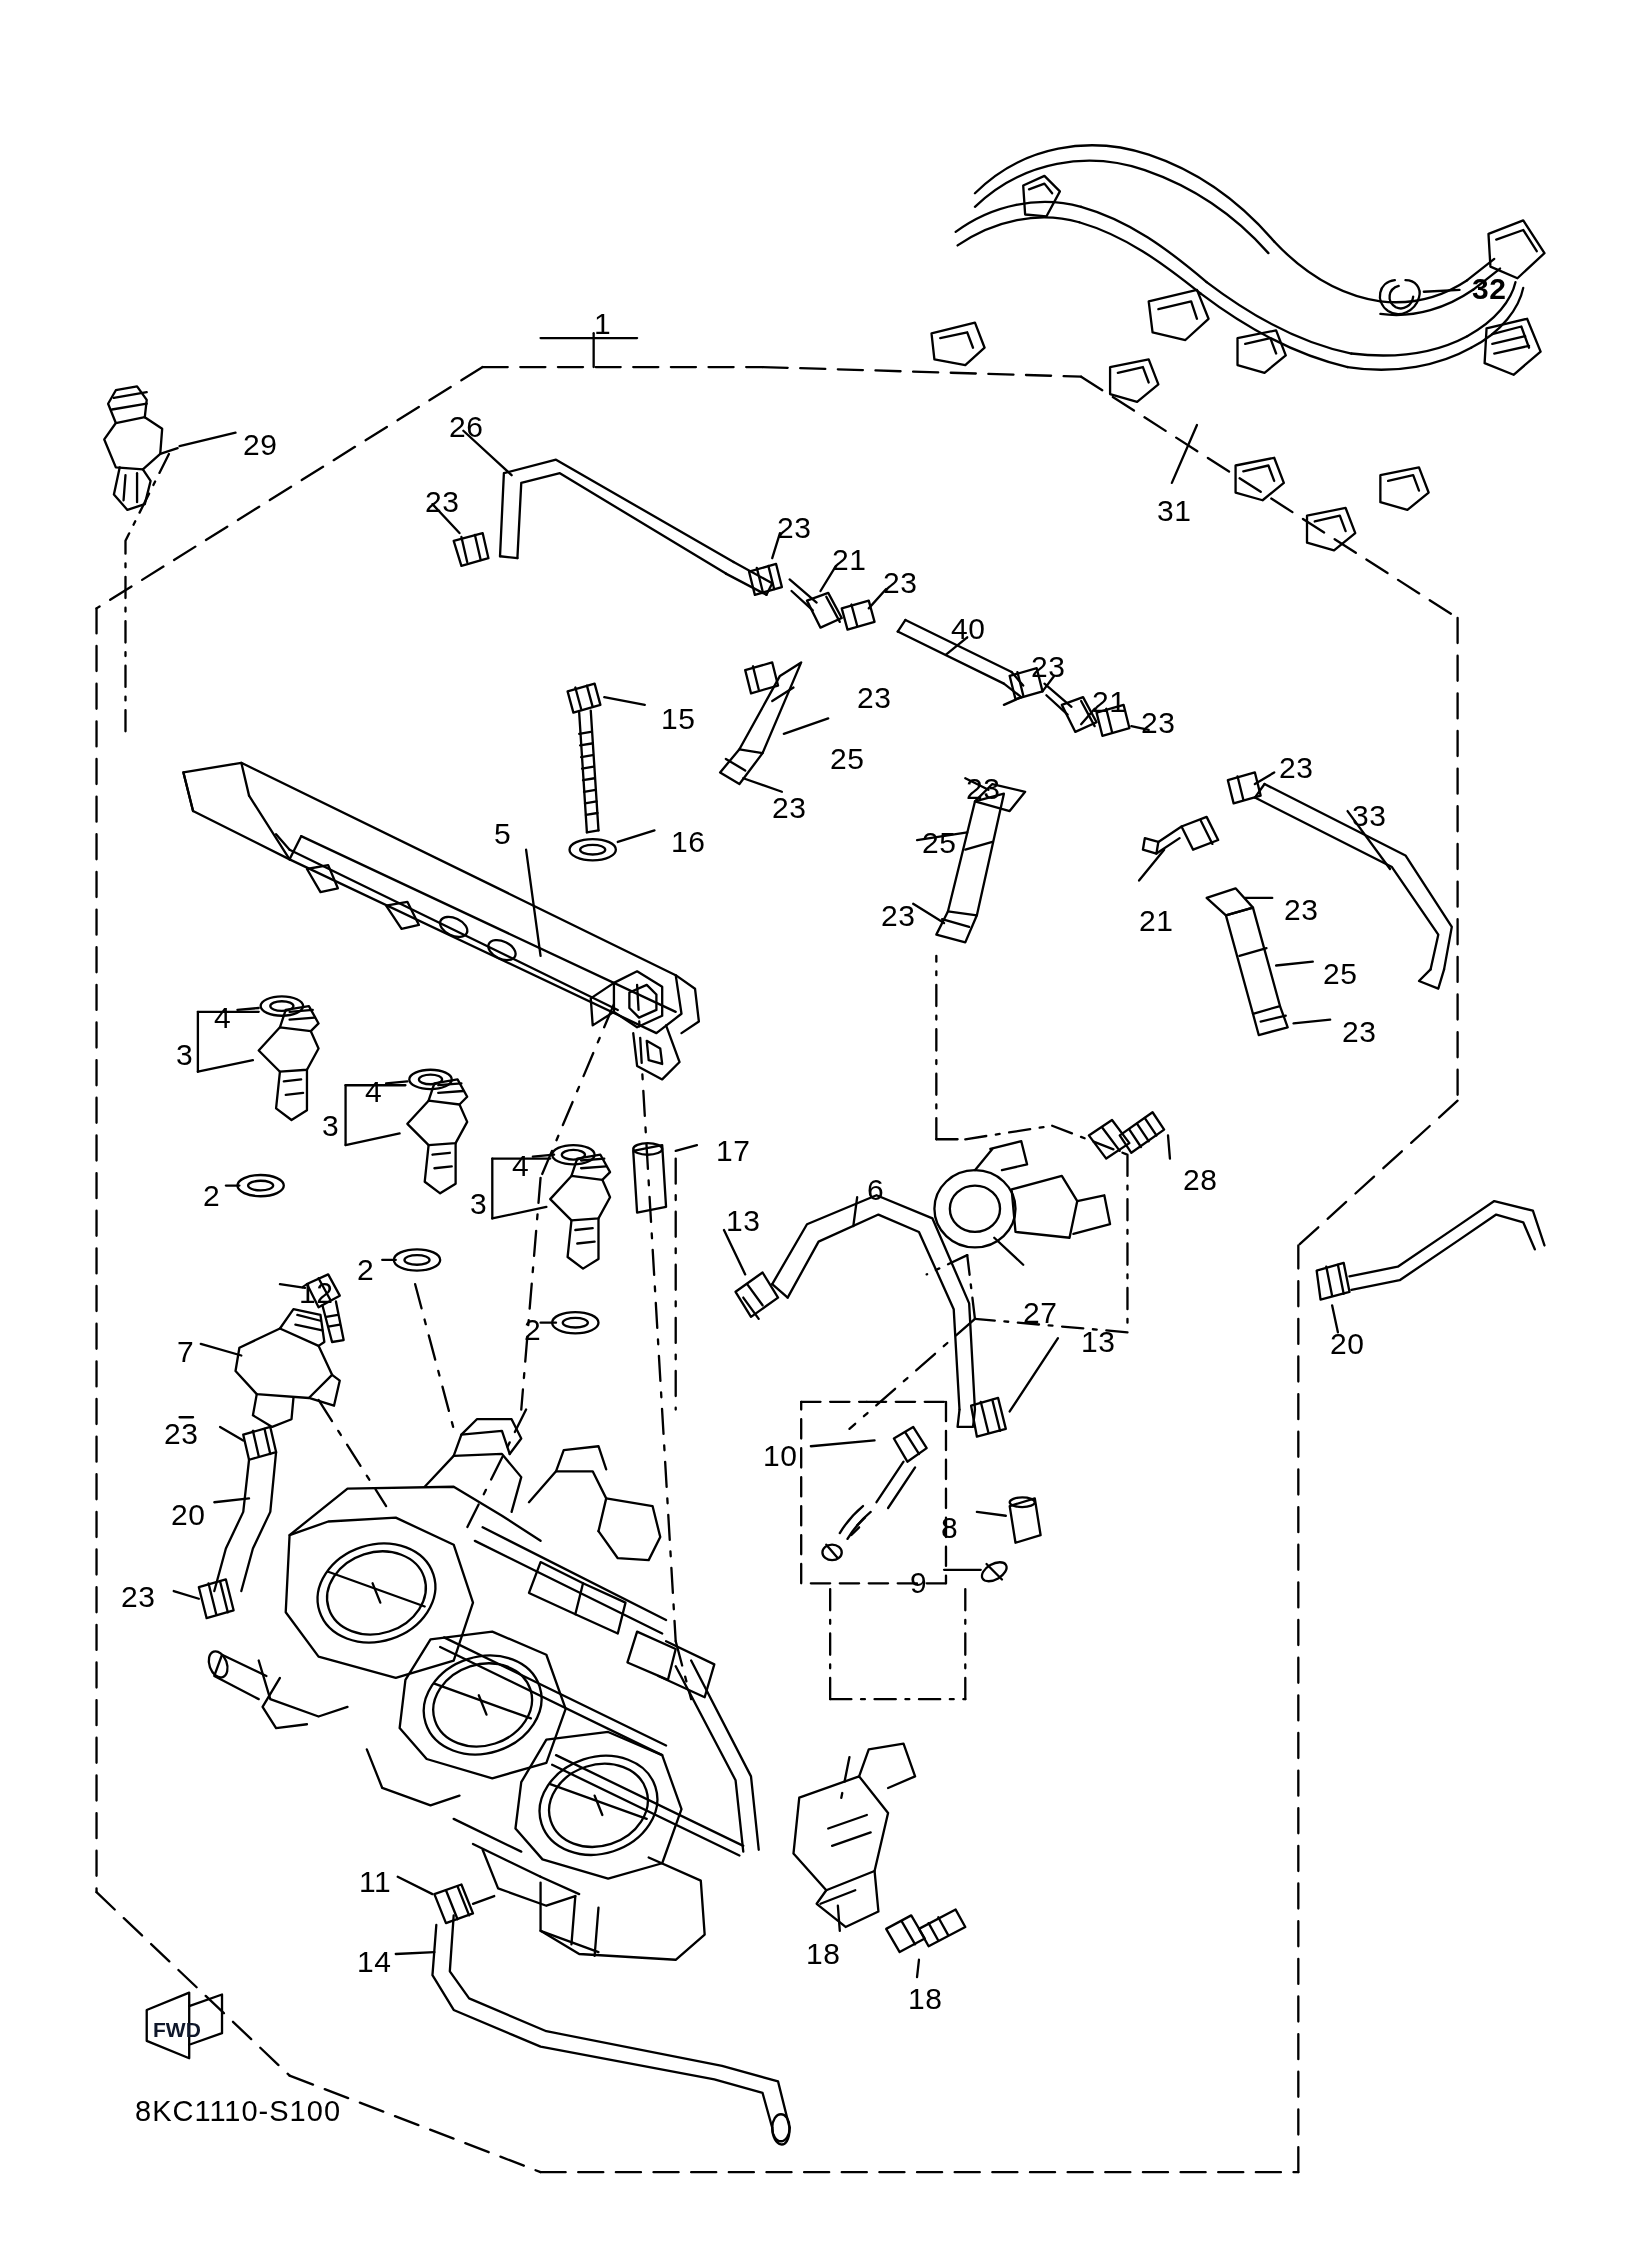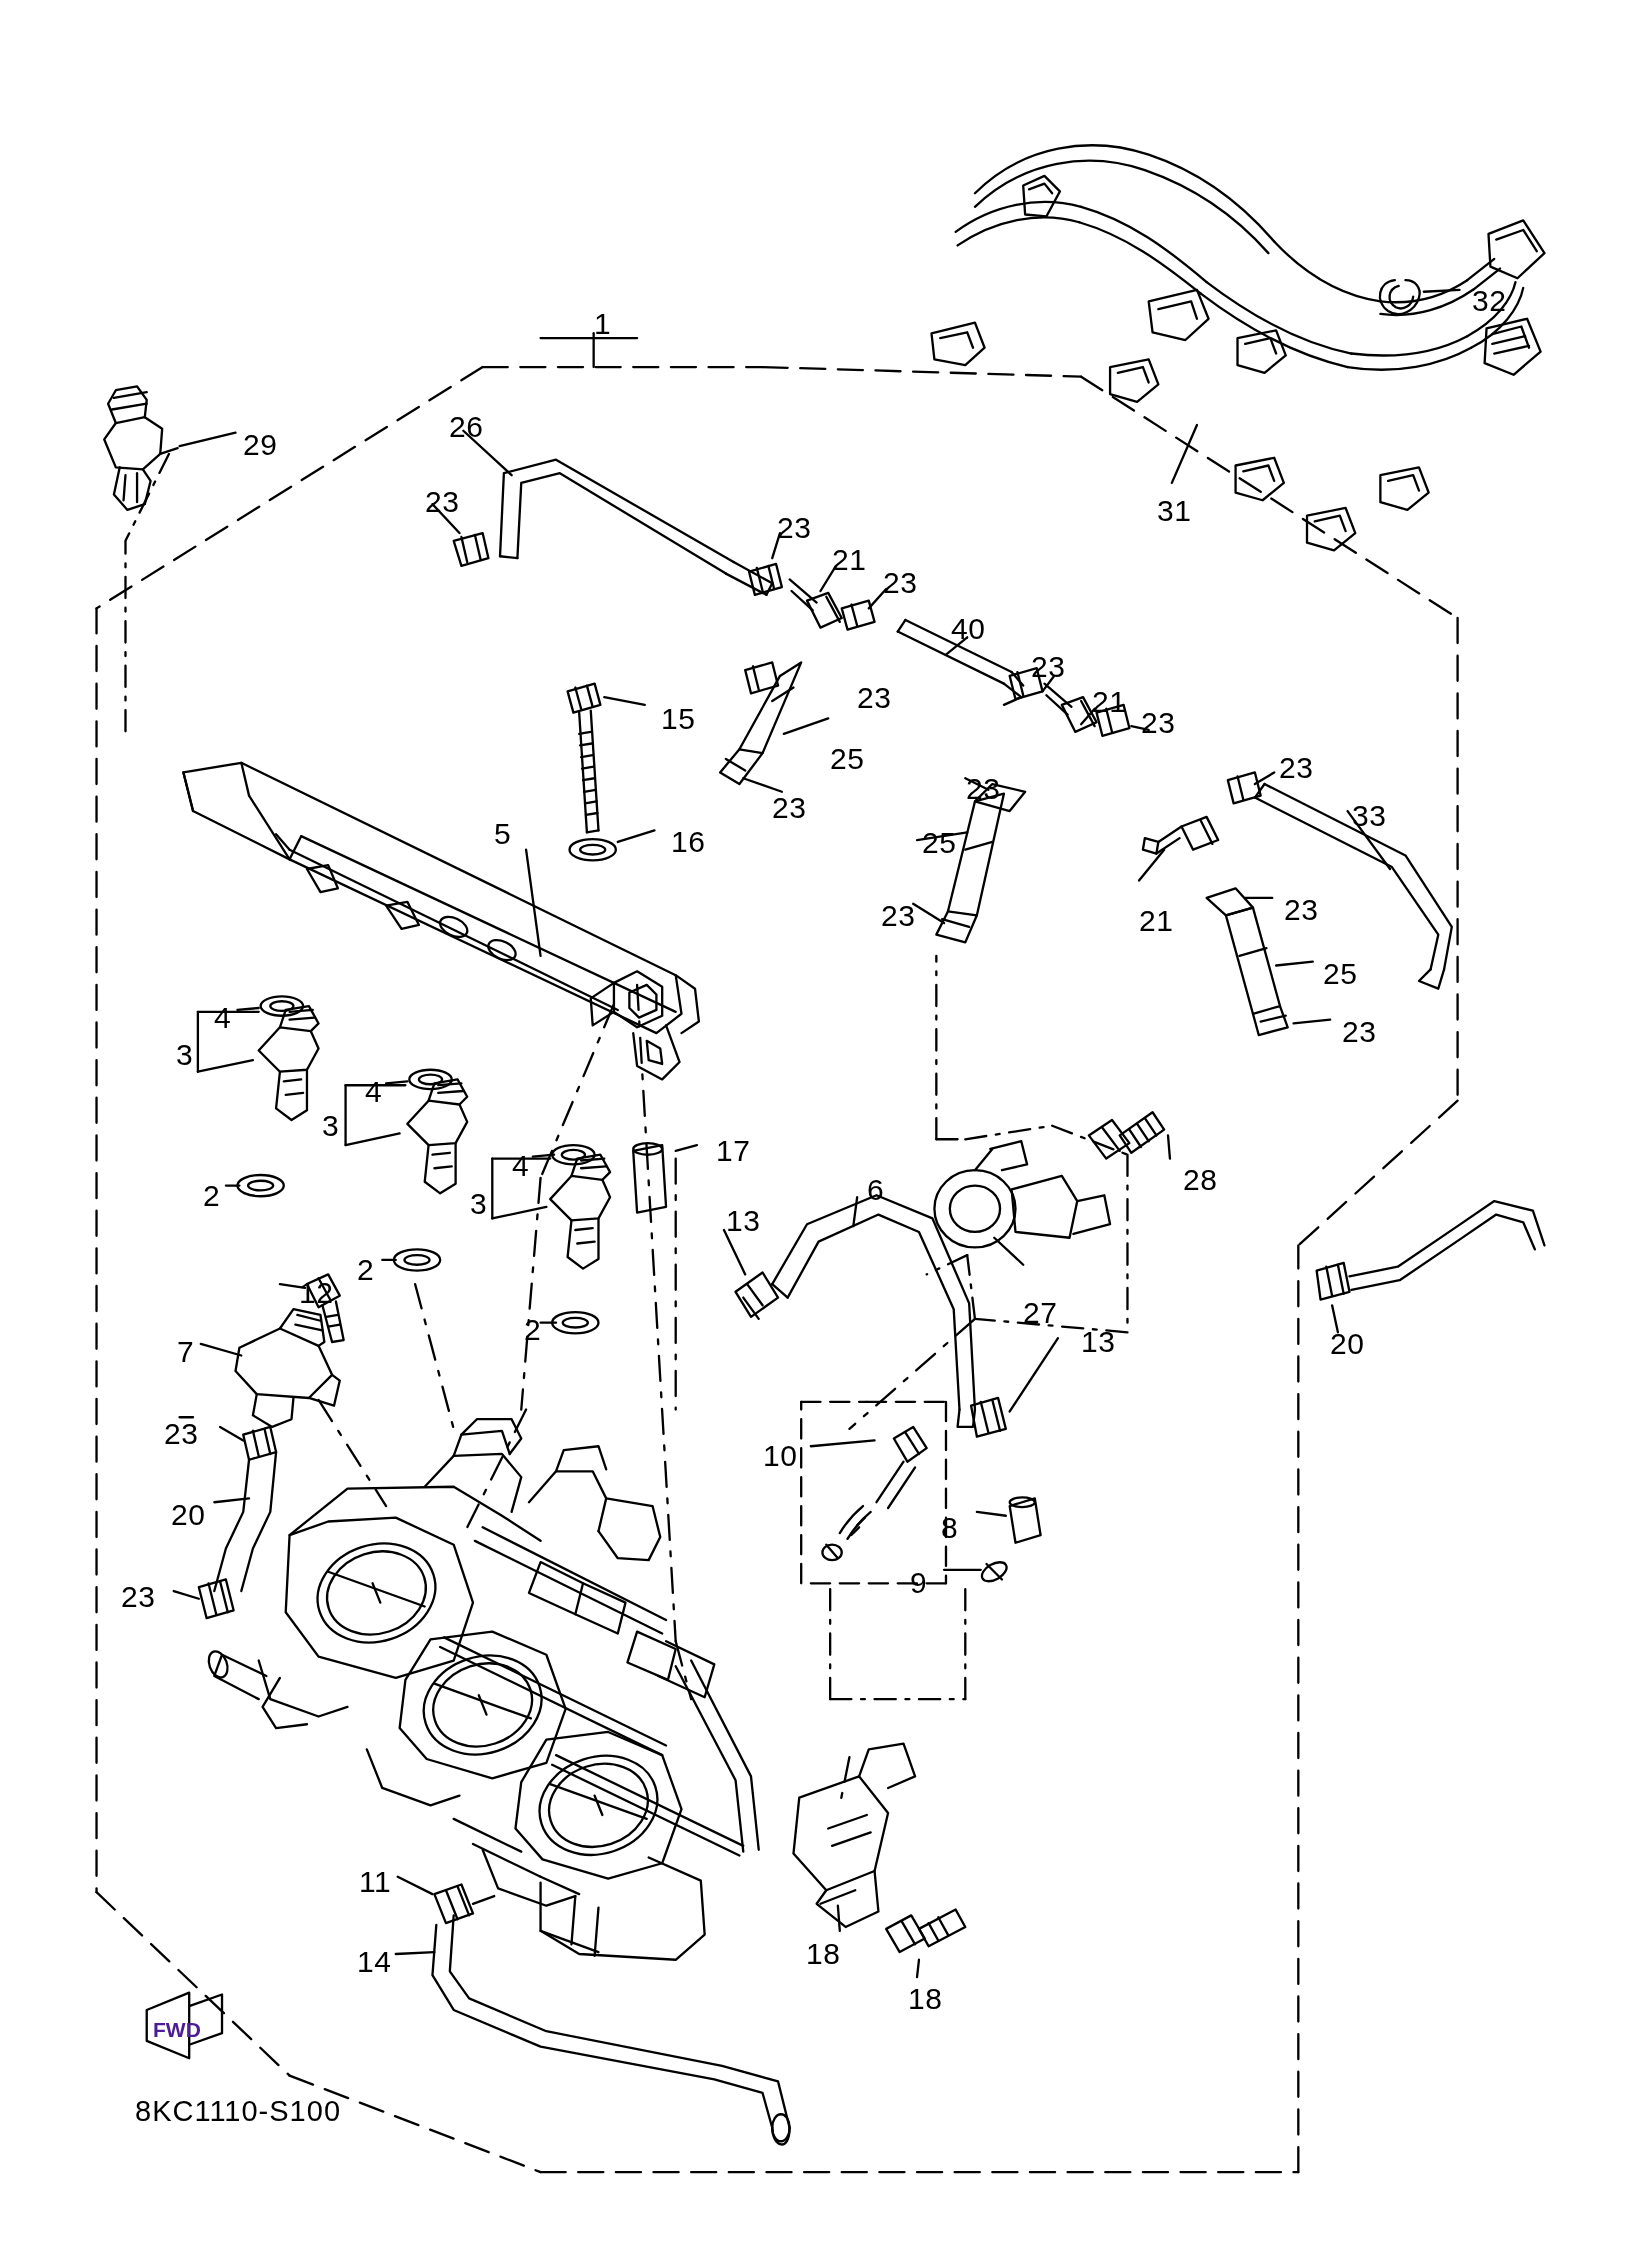--- a/index.html
+++ b/index.html
@@ -37,21 +37,21 @@
     font-family: "Liberation Sans", sans-serif;
     font-size: 29px;
     color: #000000;
     letter-spacing: 1px;
   }
   .fwdlabel {
     position: absolute;
     font-family: "Liberation Sans", sans-serif;
     font-size: 21px;
     font-weight: bold;
-    color: #4c1d95;
+    color: #0f172a;
   }
 </style>
 </head>
 <body>
 
 <div id="sheet">
 
   <svg class="layer" viewBox="0 0 1700 2347" xmlns="http://www.w3.org/2000/svg">
     <g fill="none" stroke="#000000" stroke-width="2.4" stroke-linecap="round" stroke-linejoin="round">
 
@@ -591,21 +591,21 @@
       <path d="M 430 1330 L 470 1480" stroke-dasharray="26 12 5 12"></path>
       <path d="M 880 1820 L 870 1870" stroke-dasharray="26 12 5 12"></path>
 
     </g>
   </svg>
 
   <div class="callout" style="left:594px; top:307px;">1</div>
   <div class="callout" style="left:243px; top:428px;">29</div>
   <div class="callout" style="left:449px; top:410px;">26</div>
   <div class="callout" style="left:425px; top:485px;">23</div>
-  <div class="callout" style="left:1472px; top:284px;">32</div>
+  <div class="callout" style="left:1472px; top:272px;font-weight:bold;">32</div>
   <div class="callout" style="left:1157px; top:494px;">31</div>
   <div class="callout" style="left:777px; top:511px;">23</div>
   <div class="callout" style="left:832px; top:543px;">21</div>
   <div class="callout" style="left:883px; top:566px;">23</div>
   <div class="callout" style="left:951px; top:612px;">40</div>
   <div class="callout" style="left:1031px; top:650px;">23</div>
   <div class="callout" style="left:661px; top:702px;">15</div>
   <div class="callout" style="left:857px; top:681px;">23</div>
   <div class="callout" style="left:830px; top:742px;">25</div>
   <div class="callout" style="left:1092px; top:685px;">21</div>

